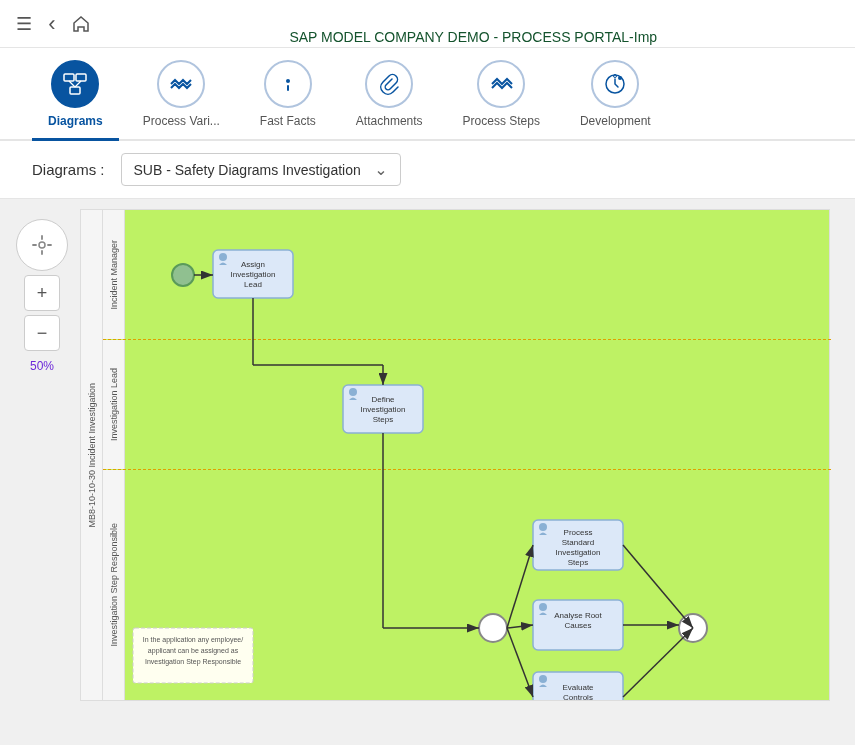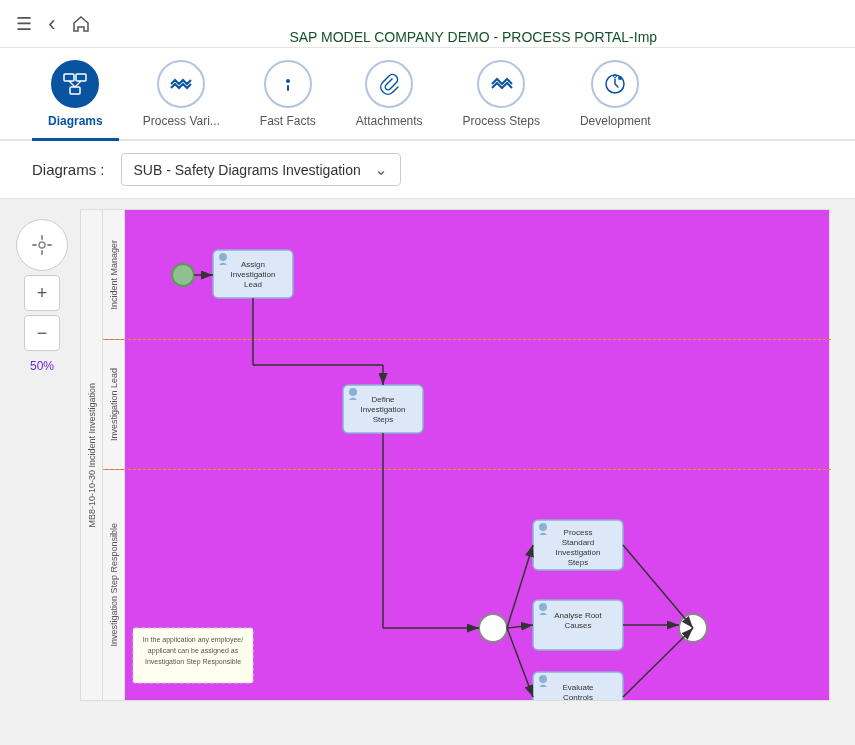--- a/index.html
+++ b/index.html
@@ -166,21 +166,21 @@
       margin-top: 4px;
     }
 
     
     .swimlane-container {
       position: absolute;
       left: 80px;
       top: 10px;
       width: 750px;
       height: 492px;
-      background: #d946ef;
+      background: #bef264;
       border: 1px solid #ddd;
     }
 
     .outer-lane-label {
       position: absolute;
       left: 0;
       top: 0;
       width: 22px;
       height: 490px;
       background: #f5f5f5;

